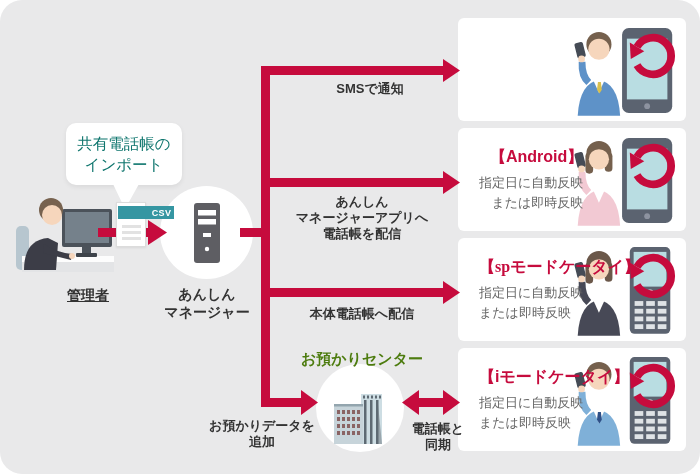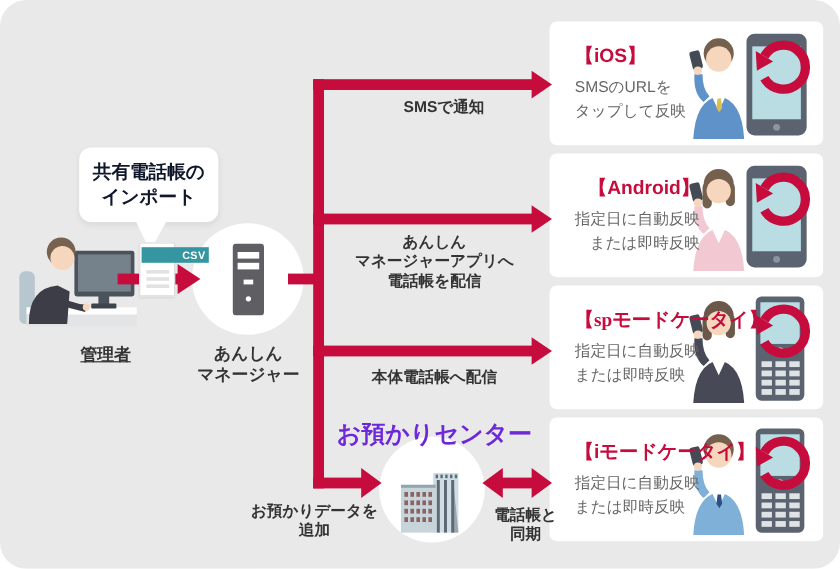--- a/index.html
+++ b/index.html
@@ -16,25 +16,25 @@
   .backup-circle{left:316px;top:364px;width:88px;height:88px;align-items:flex-end;padding-bottom:8px;box-sizing:border-box;}
   
   .label{position:absolute;color:#333;font-weight:bold;font-size:13px;text-align:center;line-height:1.22;z-index:3;}
   .lbl-sms{left:290px;top:81px;width:160px;}
   .lbl-app{left:262px;top:194px;width:200px;}
   .lbl-local{left:262px;top:306px;width:200px;}
   .lbl-backup{left:192px;top:418px;width:140px;}
   .lbl-sync{left:402px;top:421px;width:72px;}
   .lbl-admin{left:38px;top:287px;width:100px;font-size:14px;text-decoration:underline;}
   .lbl-server{left:137px;top:285px;width:140px;font-size:14px;line-height:1.3;}
-  .lbl-center{left:272px;top:350px;width:180px;color:#6d28d9;font-weight:bold;font-size:20px;}
+  .lbl-center{left:272px;top:350px;width:180px;color:#4d7c0f;font-weight:bold;font-size:15px;}
   
   .bubble{position:absolute;left:66px;top:123px;width:116px;height:62px;background:#fff;border-radius:10px;z-index:3;
     display:flex;flex-direction:column;align-items:center;justify-content:center;box-shadow:0 2px 5px rgba(0,0,0,.07);}
-  .bubble-line{color:#0f172a;font-weight:bold;font-size:15.5px;line-height:21px;}
+  .bubble-line{color:#0f766e;font-weight:normal;font-size:15.5px;line-height:21px;}
   .bubble-tail{position:absolute;left:113px;top:184px;z-index:3;}
   
   .csv-doc{position:absolute;left:116px;top:202px;width:30px;height:45px;background:#fff;border:1px solid #dcdcdc;z-index:4;box-sizing:border-box;box-shadow:0 1px 2px rgba(0,0,0,.08);}
   .csv-badge{position:absolute;left:1px;top:3px;width:25px;height:13px;background:#3596a2;color:#fff;font-size:9px;font-weight:bold;display:flex;align-items:center;justify-content:center;letter-spacing:.3px;padding-left:31px;}
   .csv-line{position:absolute;left:5px;width:19px;height:3px;background:#e2e2e2;}
   .csv-l1{top:22px;}.csv-l2{top:28px;}.csv-l3{top:34px;}
   
   .admin-illus{position:absolute;left:16px;top:190px;width:102px;height:100px;z-index:1;}
   
   .result-box{position:absolute;left:458px;width:228px;height:103px;background:#fff;border-radius:6px;z-index:1;}
@@ -197,27 +197,20 @@
         <rect x="3" y="37" width="3" height="4"></rect>
           <rect x="8" y="37" width="3" height="4"></rect>
           <rect x="13" y="37" width="3" height="4"></rect>
           <rect x="18" y="37" width="3" height="4"></rect>
           <rect x="23" y="37" width="3" height="4"></rect>
       </g>
     </svg>
   </div>
 
   <div class="result-box box-1">
-    <div class="box-text">
-      <div class="box-title">【iOS】</div>
-      <div class="box-desc">
-        <span>SMSのURLを</span><br>
-        <span>タップして反映</span>
-      </div>
-    </div>
     <svg class="illus" viewBox="0 0 112 96" aria-hidden="true">
       <g>
         <rect class="device-body" x="54" y="5" width="52" height="88" rx="7"></rect>
         <rect class="device-screen" x="59" y="16" width="42" height="63"></rect>
         <circle cx="80" cy="86" r="3" fill="#8d93a0"></circle>
       </g>
       <g>
         <rect x="6" y="20" width="9" height="16" rx="2" fill="#454b55" transform="rotate(-14 10 28)"></rect>
         <circle class="hair-brown" cx="30" cy="22" r="13"></circle>
         <circle class="skin" cx="30" cy="27" r="11"></circle>

